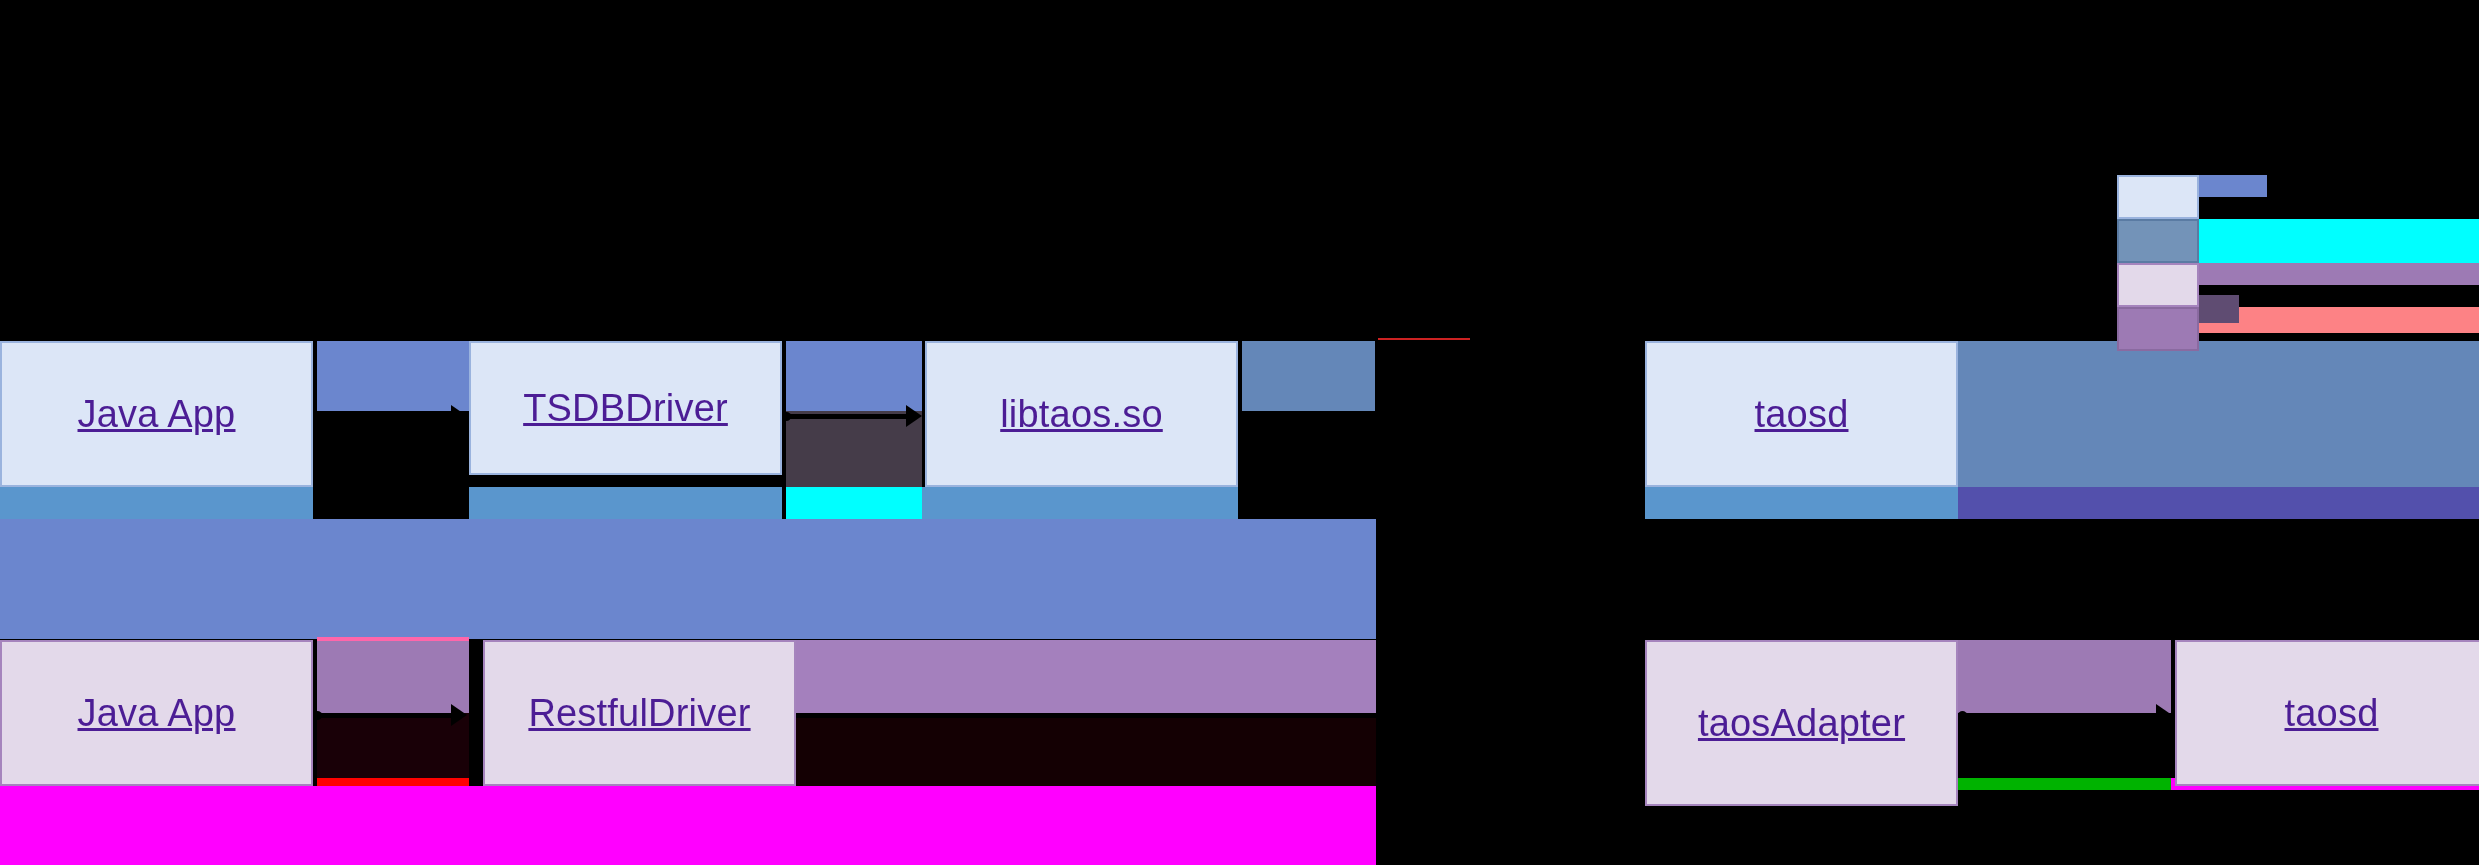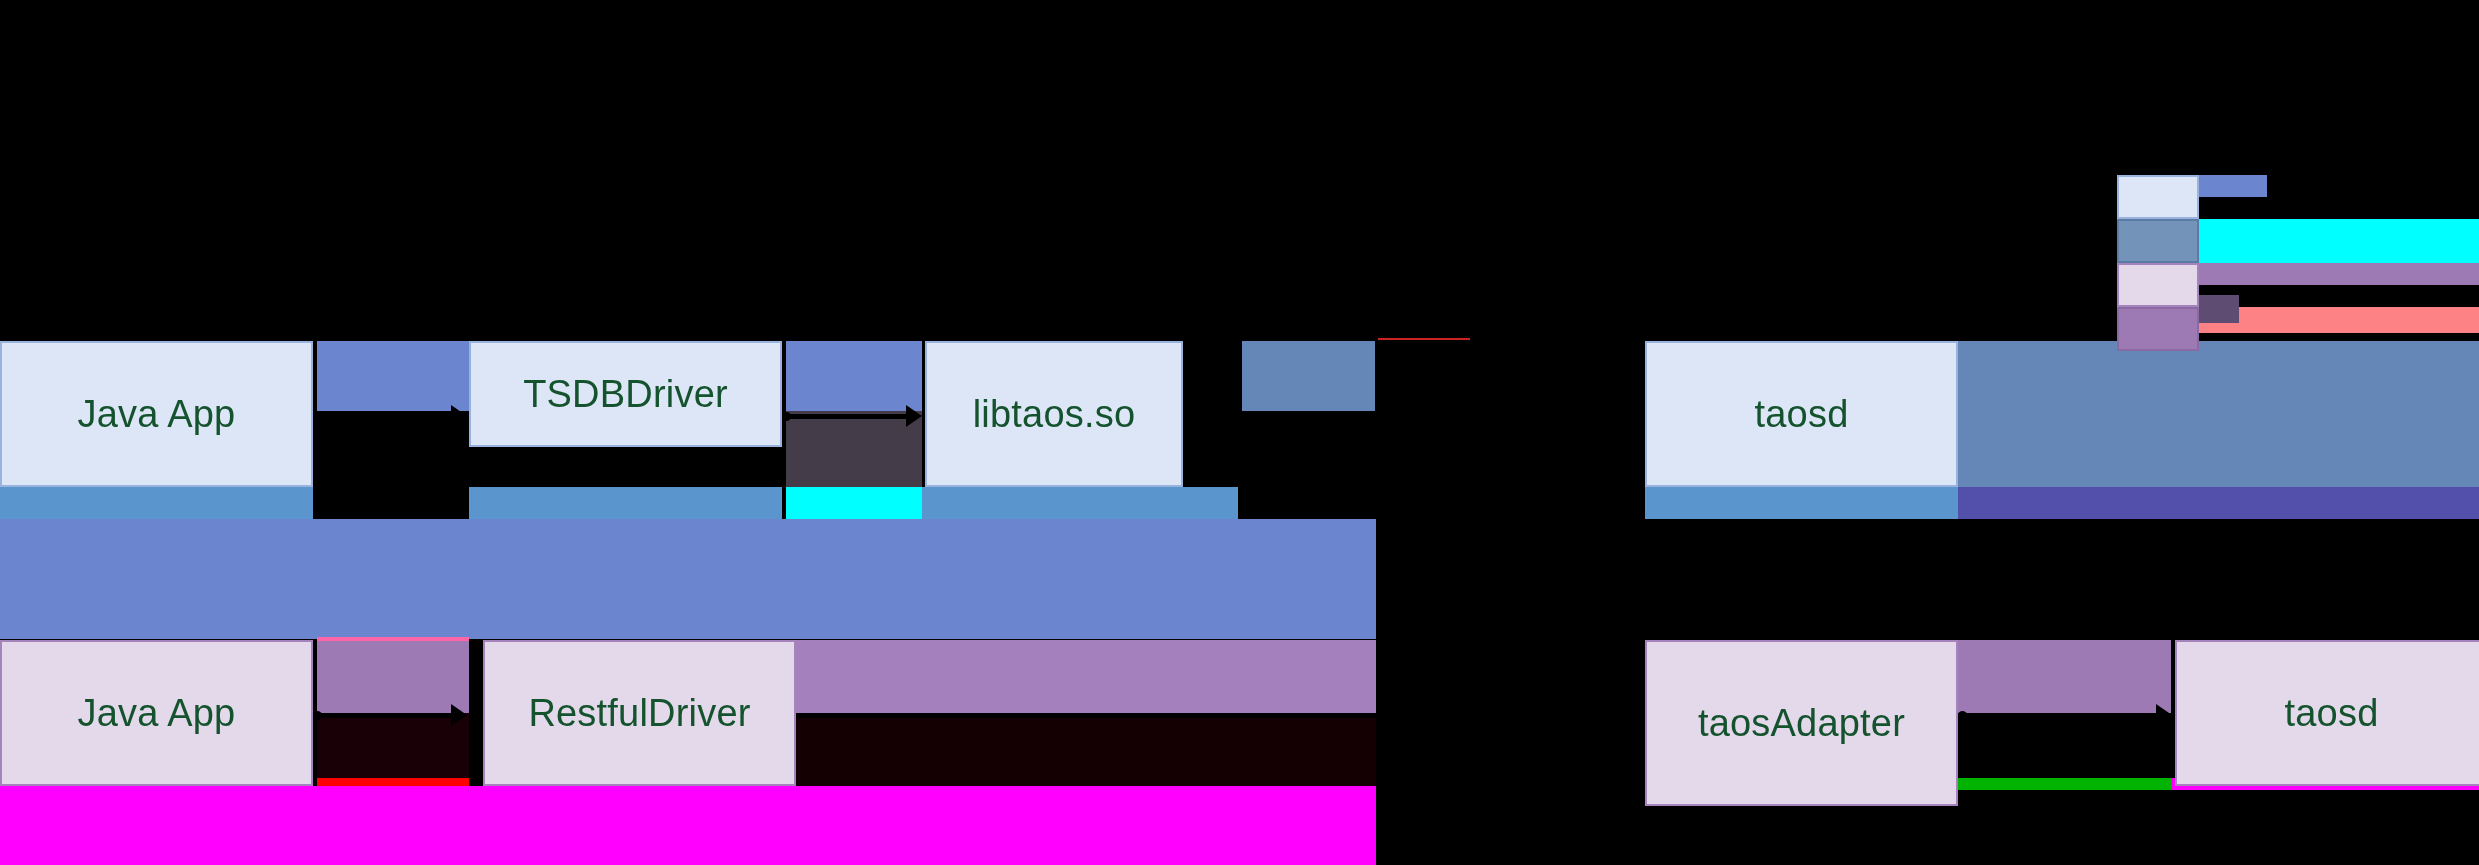--- a/index.html
+++ b/index.html
@@ -18,24 +18,25 @@
     background: #000000;
   }
 
   
   .node {
     position: absolute;
     display: flex;
     align-items: center;
     justify-content: center;
     font-size: 38px;
-    color: #14532d;
+    color: #4c1d95;
     line-height: 1;
     letter-spacing: 0.2px;
     white-space: nowrap;
+    text-decoration: underline;
   }
   .node.native {
     background: #dce6f7;
     border: 2px solid #9ab3de;
   }
   .node.rest {
     background: #e3d9ea;
     border: 2px solid #a584bd;
   }
 
@@ -124,24 +125,24 @@
         <div class="tail" style="left: 1958px; top: 711px;"></div>
         <div class="shaft" style="left: 1962px; top: 713px; width: 194px;"></div>
         <div class="head" style="left: 2156px; top: 704px;"></div>
       </div>
     </div>
 
   <div id="nodes">
       <div class="node native" style="left: 0px; top: 341px; width: 313px; height: 146px;">
         <span>Java App</span>
       </div>
-      <div class="node native" style="left: 469px; top: 341px; width: 313px; height: 106px;">
+      <div class="node native" style="left: 469px; top: 341px; width: 313px; height: 134px;">
         <span>TSDBDriver</span>
       </div>
-      <div class="node native" style="left: 925px; top: 341px; width: 258px; height: 146px;">
+      <div class="node native" style="left: 925px; top: 341px; width: 313px; height: 146px;">
         <span>libtaos.so</span>
       </div>
       <div class="node native" style="left: 1645px; top: 341px; width: 313px; height: 146px;">
         <span>taosd</span>
       </div>
       <div class="node rest" style="left: 0px; top: 640px; width: 313px; height: 146px;">
         <span>Java App</span>
       </div>
       <div class="node rest" style="left: 483px; top: 640px; width: 313px; height: 146px;">
         <span>RestfulDriver</span>

